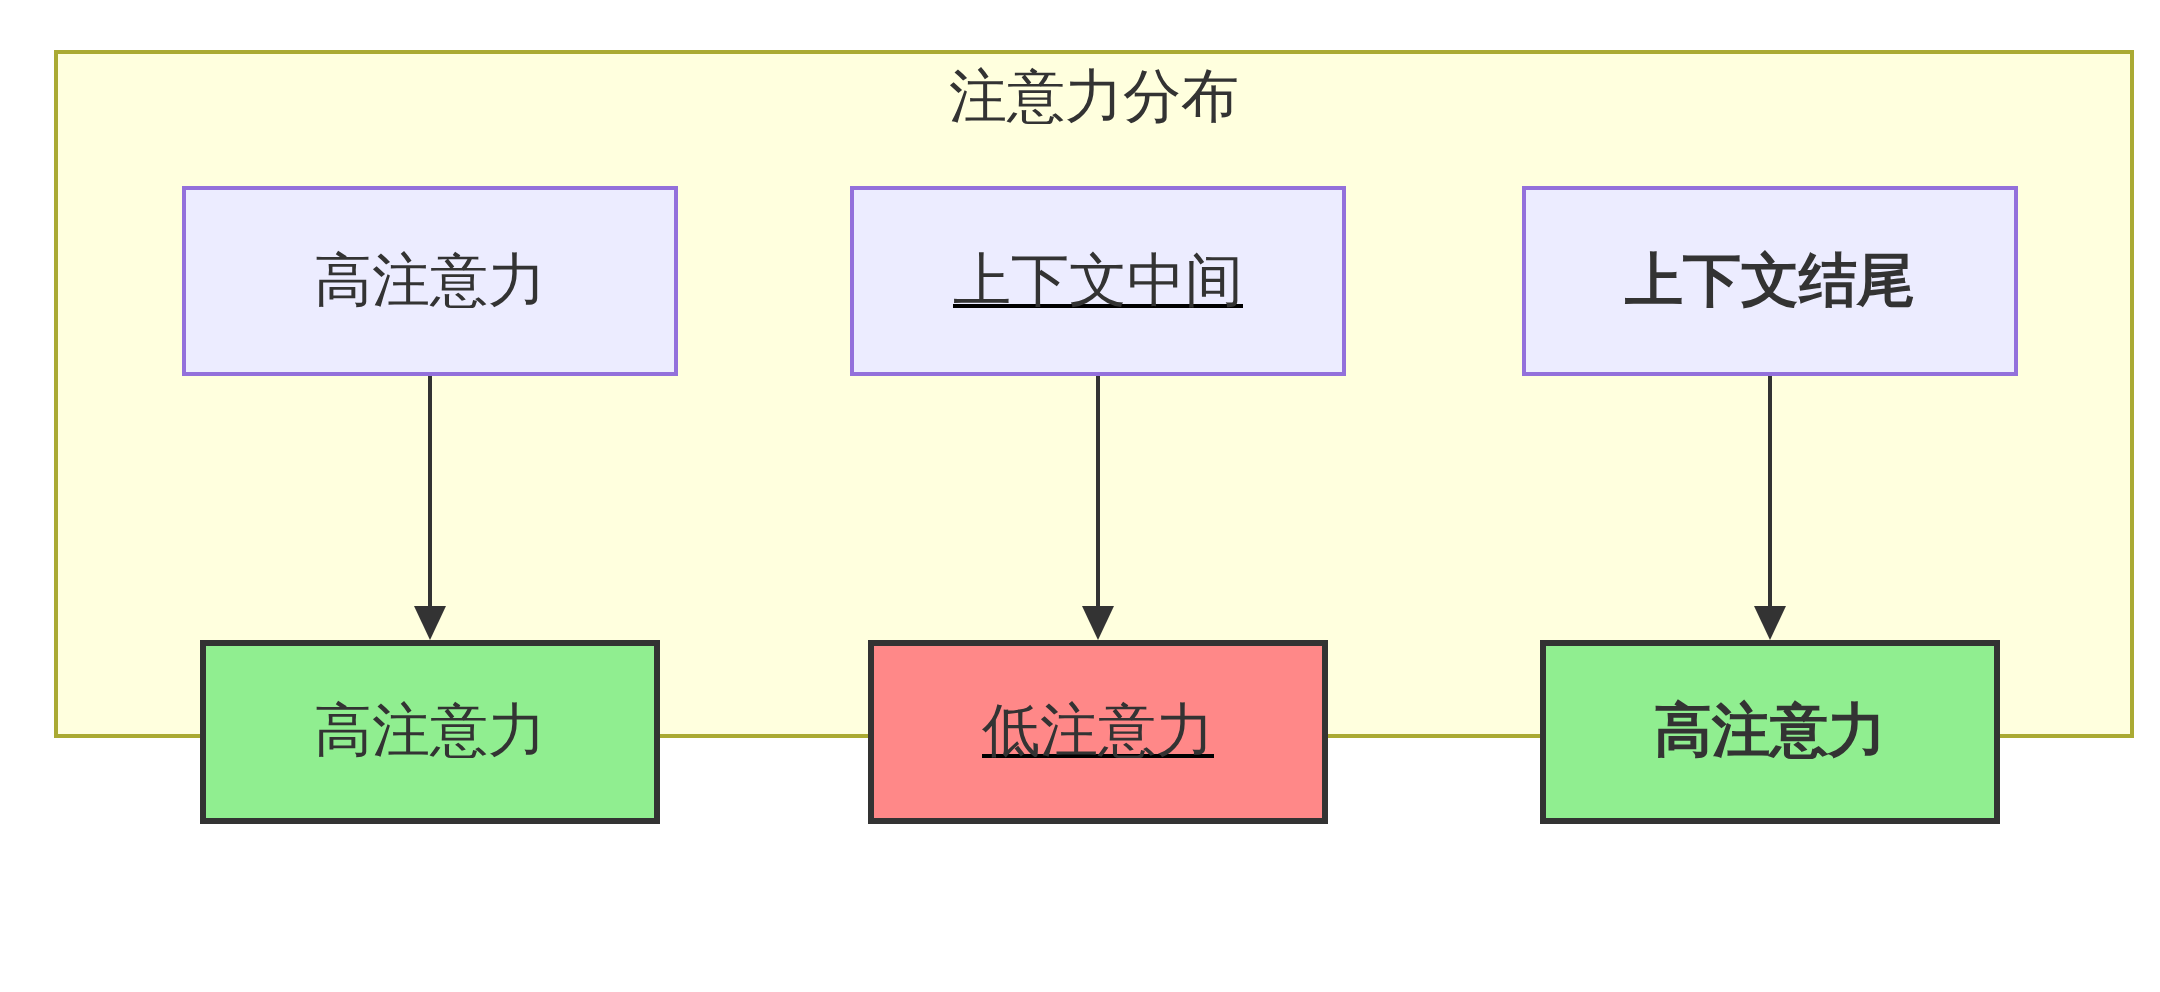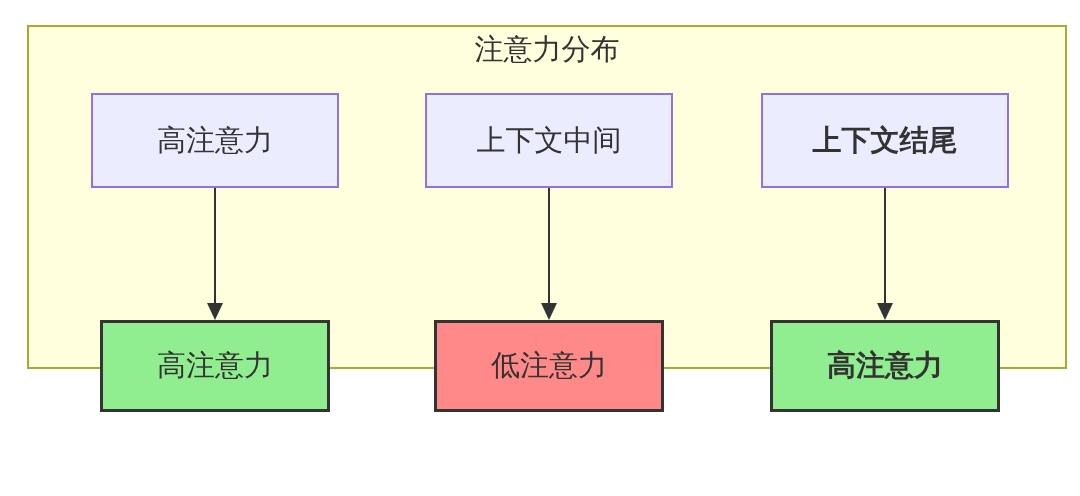--- a/index.html
+++ b/index.html
@@ -37,21 +37,21 @@
   }
   .col {
     position: absolute;
     top: 66px;
     width: 250px;
     display: flex;
     flex-direction: column;
     align-items: center;
   }
   .col-1 { left: 61px; }
-  .col-2 { left: 395px; }
+  .col-2 { left: 395px; text-decoration: underline; }
   .col-3 { left: 731px; font-weight: bold; }
   .node {
     display: flex;
     align-items: center;
     justify-content: center;
     box-sizing: border-box;
     font-size: 29px;
     color: var(--text, #333333);
     text-align: center;
   }

